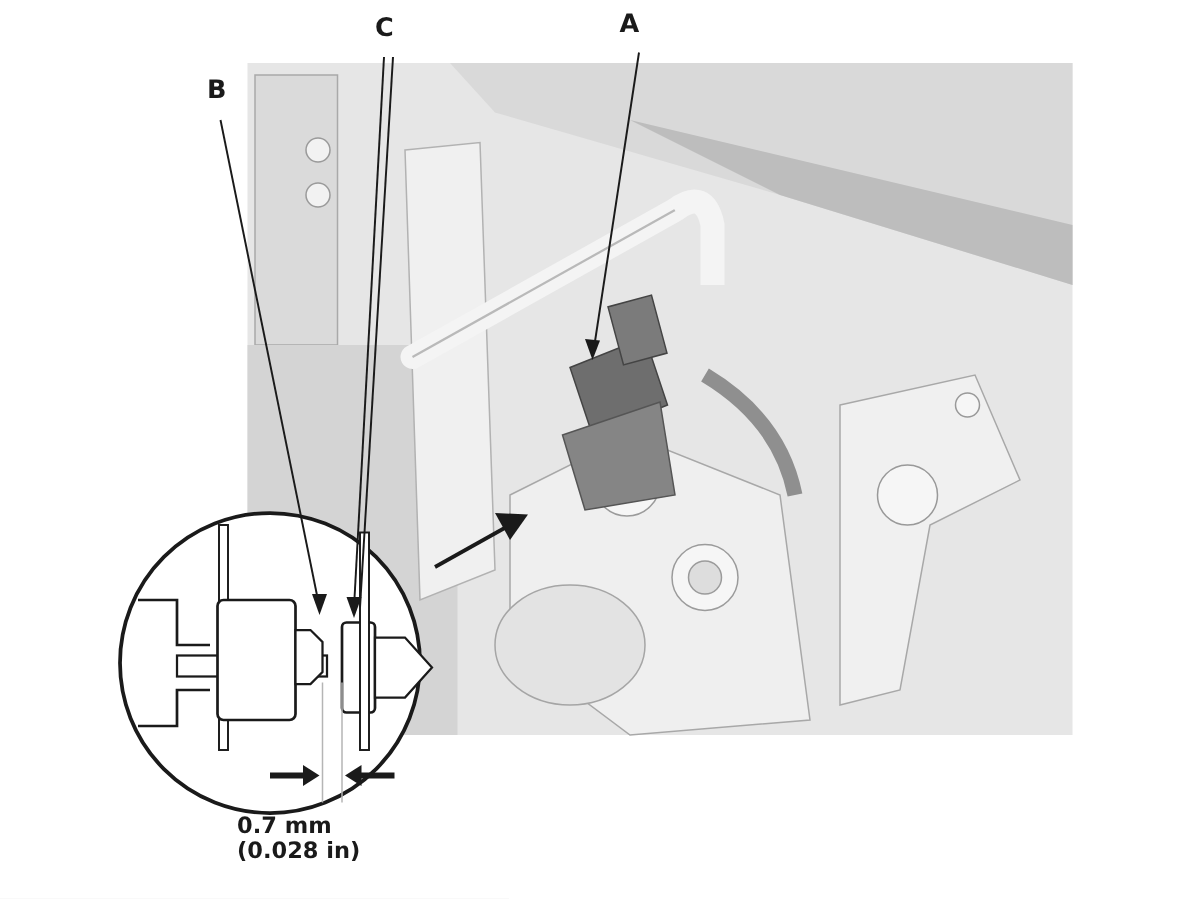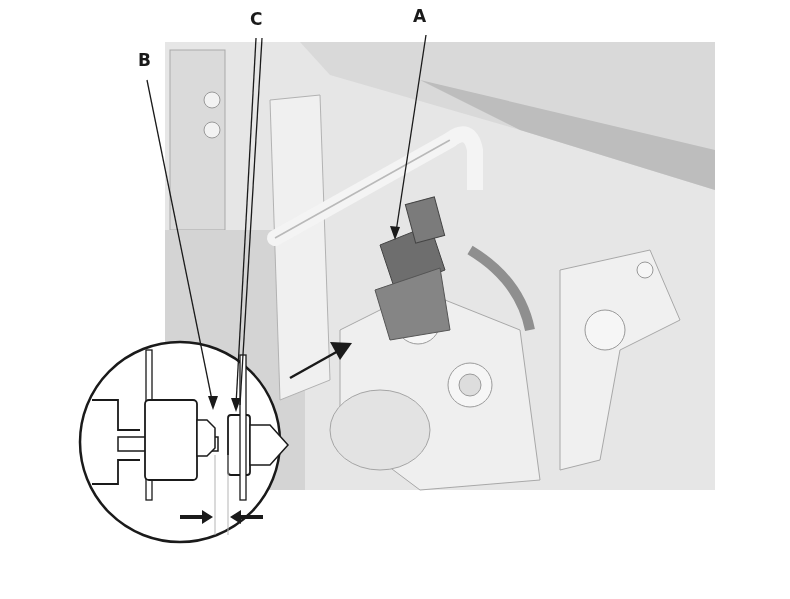--- a/index.html
+++ b/index.html
@@ -104,13 +104,17 @@
       <polygon points="395,240 390,226 400,227" fill="#1a1a1a"></polygon>
     </g>
   </svg>
 
   
   <div class="callout-label" style="left:413px; top:8px;">A</div>
   <div class="callout-label" style="left:138px; top:52px;">B</div>
   <div class="callout-label" style="left:250px; top:11px;">C</div>
 
   
+  <div class="measure" style="left:158px; top:542px;">
+    <div>0.7 mm</div>
+    <div>(0.028 in)</div>
+  </div>
 </div>
 
 </body></html>

